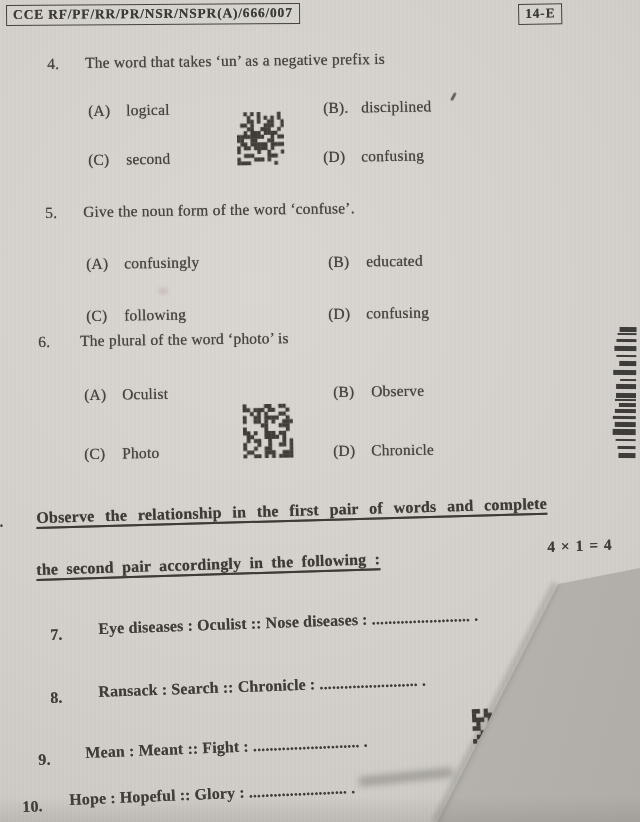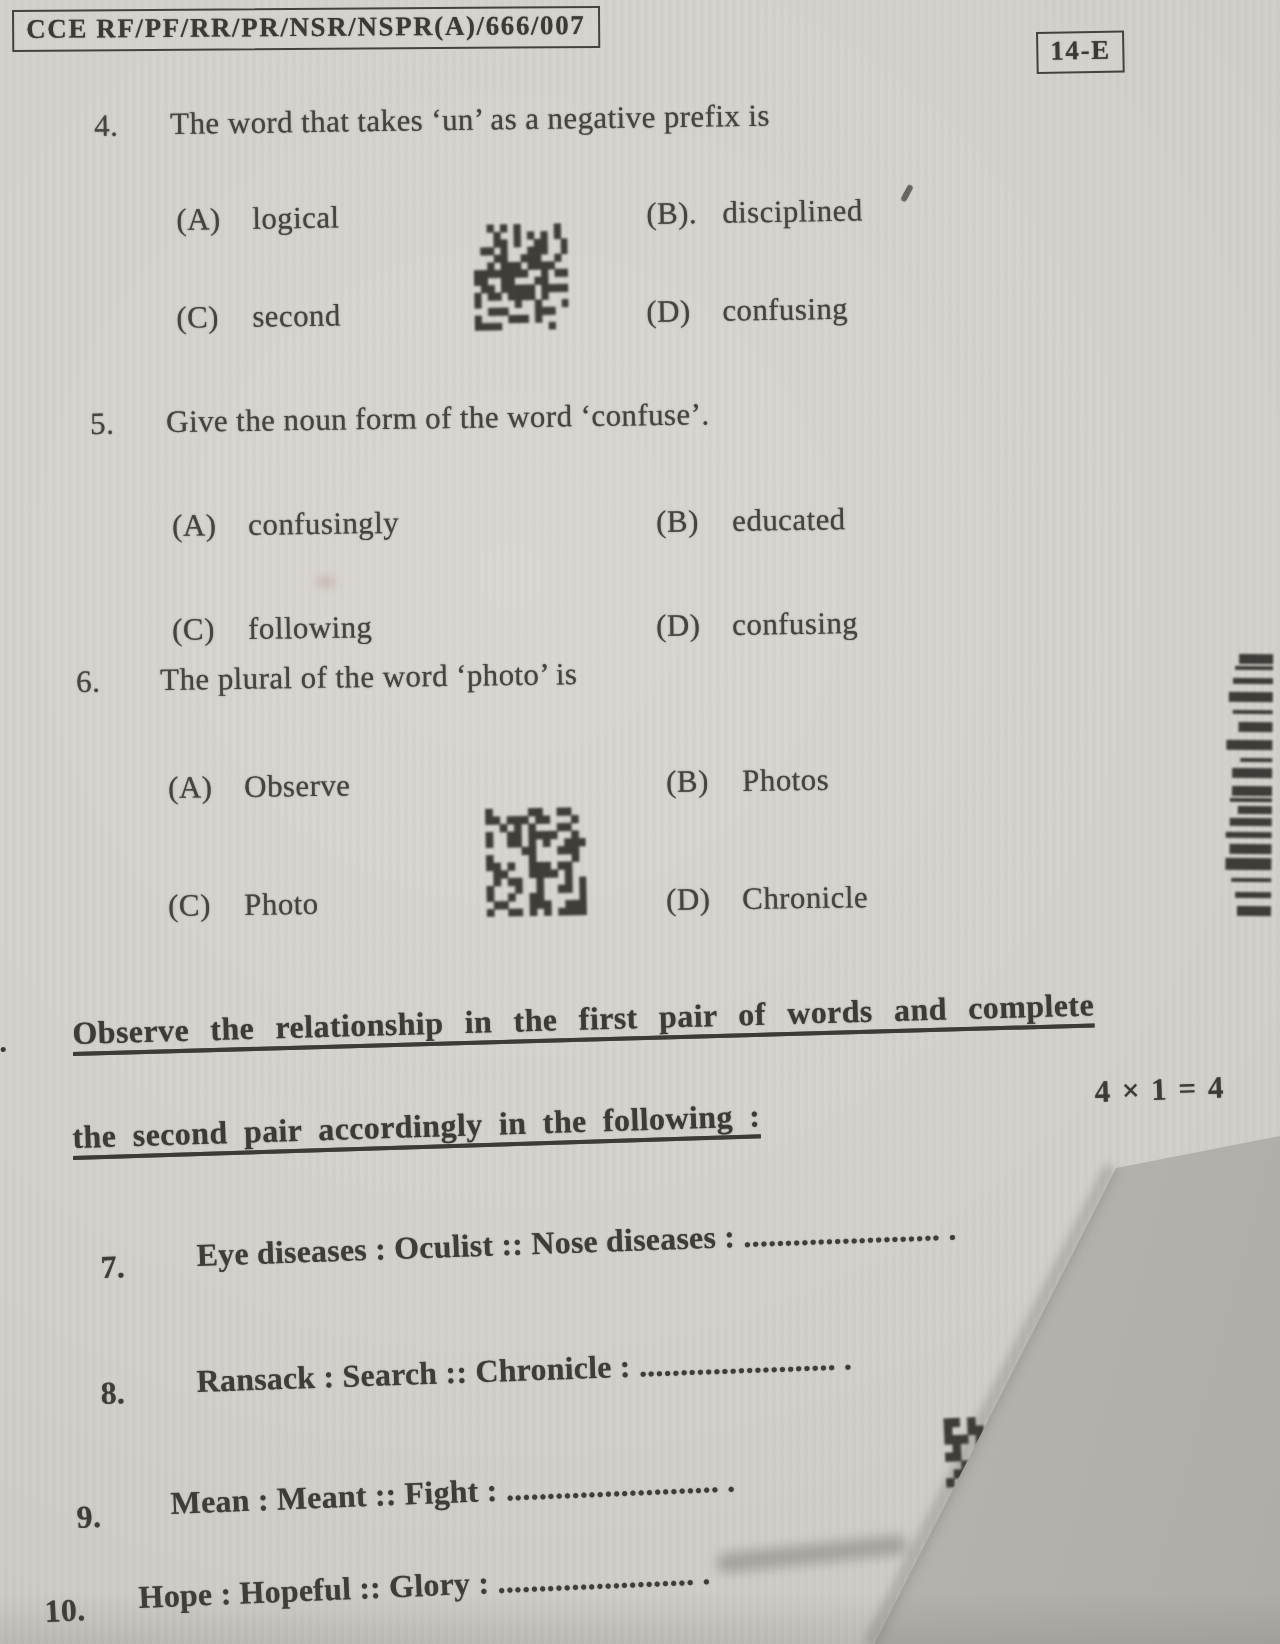--- a/index.html
+++ b/index.html
@@ -44,21 +44,21 @@
   .smudge{position:absolute;left:158px;top:288px;width:10px;height:6px;border-radius:50%;
     background:rgba(150,90,80,.22);filter:blur(2px);}
 </style>
 </head>
 <body>
 
 <div class="photo">
   <div class="paper"></div>
 
   <div class="box" style="left:6px;top:5px;transform:rotate(-0.4deg);">CCE RF/PF/RR/PR/NSR/NSPR(A)/666/007</div>
-  <div class="box" style="left:518px;top:16px;transform:rotate(-1deg);">14-E</div>
+  <div class="box" style="left:518px;top:4px;transform:rotate(-1deg);">14-E</div>
 
   <div class="t q-num" style="left:47px;top:55px;transform:rotate(-0.8deg);">4.</div>
   <div class="t q-text" style="left:85px;top:54px;transform:rotate(-0.8deg);">The word that takes ‘un’ as a negative prefix is</div>
   <div class="t opt" style="left:88px;top:102px;transform:rotate(-0.9deg);">
     <span class="lab">(A)</span><span>logical</span>
   </div>
   <div class="t opt" style="left:323px;top:99px;transform:rotate(-0.9deg);">
     <span class="lab">(B).</span><span>disciplined</span>
   </div>
   <div class="t opt" style="left:88px;top:151px;transform:rotate(-0.9deg);">
@@ -177,24 +177,24 @@
     <span class="lab">(C)</span><span>following</span>
   </div>
   <div class="t opt" style="left:328px;top:305px;transform:rotate(-0.8deg);">
     <span class="lab">(D)</span><span>confusing</span>
   </div>
   <div class="smudge"></div>
 
   <div class="t q-num" style="left:38px;top:333px;transform:rotate(-0.8deg);">6.</div>
   <div class="t q-text" style="left:80px;top:332px;transform:rotate(-0.8deg);">The plural of the word ‘photo’ is</div>
   <div class="t opt" style="left:84px;top:386px;transform:rotate(-0.8deg);">
-    <span class="lab">(A)</span><span>Observe</span>
+    <span class="lab">(A)</span><span>Oculist</span>
   </div>
   <div class="t opt" style="left:333px;top:383px;transform:rotate(-0.8deg);">
-    <span class="lab">(B)</span><span>Photos</span>
+    <span class="lab">(B)</span><span>Observe</span>
   </div>
   <div class="t opt" style="left:84px;top:445px;transform:rotate(-0.8deg);">
     <span class="lab">(C)</span><span>Photo</span>
   </div>
   <div class="t opt" style="left:333px;top:442px;transform:rotate(-0.8deg);">
     <span class="lab">(D)</span><span>Chronicle</span>
   </div>
   <div class="qr" style="left:243px;top:404px;width:50px;height:54px;transform:rotate(-1deg);">
       <svg viewBox="0 0 14 14" preserveAspectRatio="none">
         <rect x="0" y="0" width="1.08" height="1.08" fill="#34312c"></rect>

